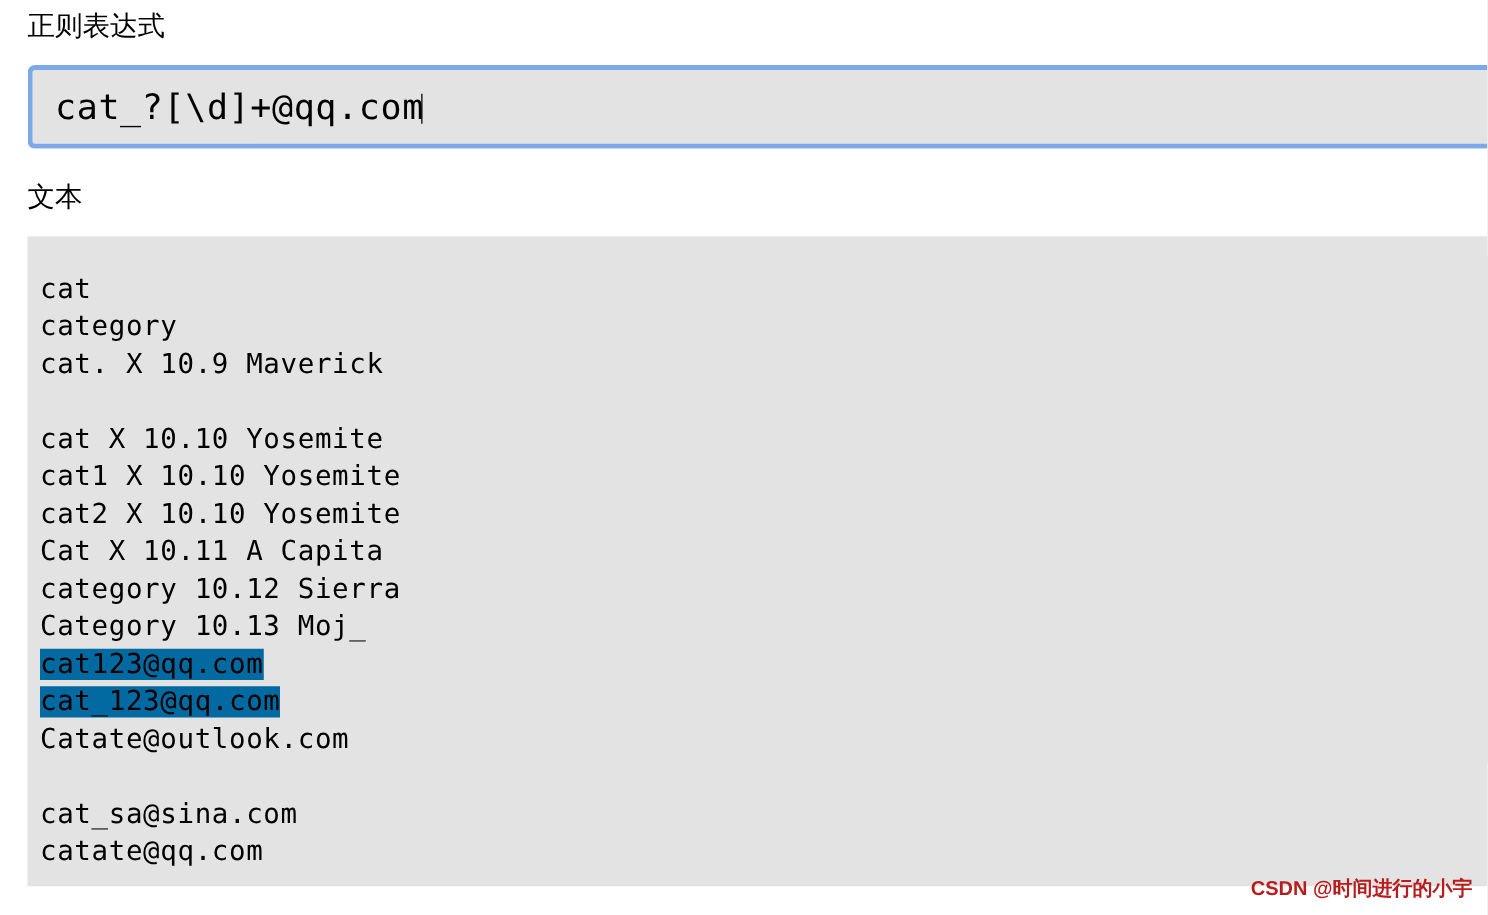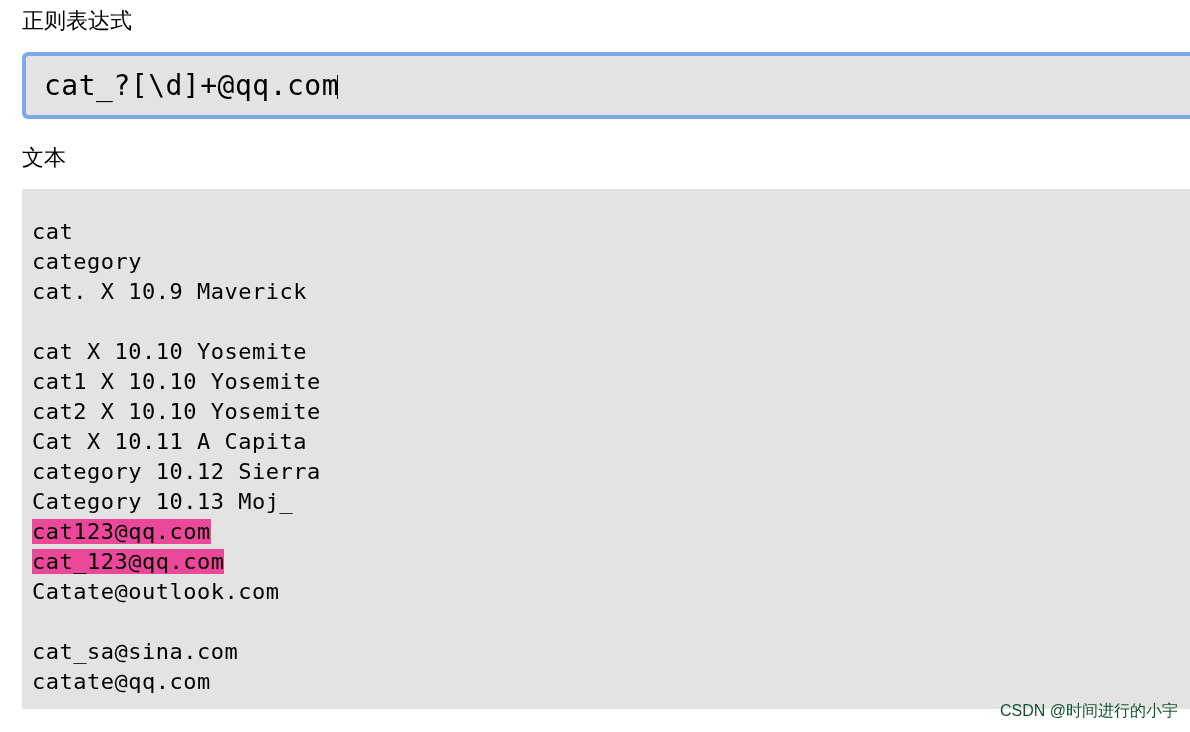--- a/index.html
+++ b/index.html
@@ -58,31 +58,32 @@
       font-family: "SF Mono", "Menlo", "Monaco", "Consolas", monospace;
       font-size: 22px;
       line-height: 30px;
       color: #000;
       white-space: pre;
       min-height: 520px;
       letter-spacing: 0.5px;
       margin-right: 0;
     }
     .highlight {
-      background: #ec4899;
+      background: #0369a1;
       color: #000;
     }
     .watermark {
       position: absolute;
       right: 12px;
       bottom: 10px;
-      color: #14532d;
+      color: #b91c1c;
       font-size: 16px;
       font-family: -apple-system, BlinkMacSystemFont, sans-serif;
       pointer-events: none;
+      font-weight: bold;
     }
   </style>
 </head>
 <body>
 
 <div class="label">正则表达式</div>
 
 <div class="regex-input-wrapper">
   <span class="regex-input"><span>cat_?[\d]+@qq.com</span><span class="cursor"></span></span>
 </div>

